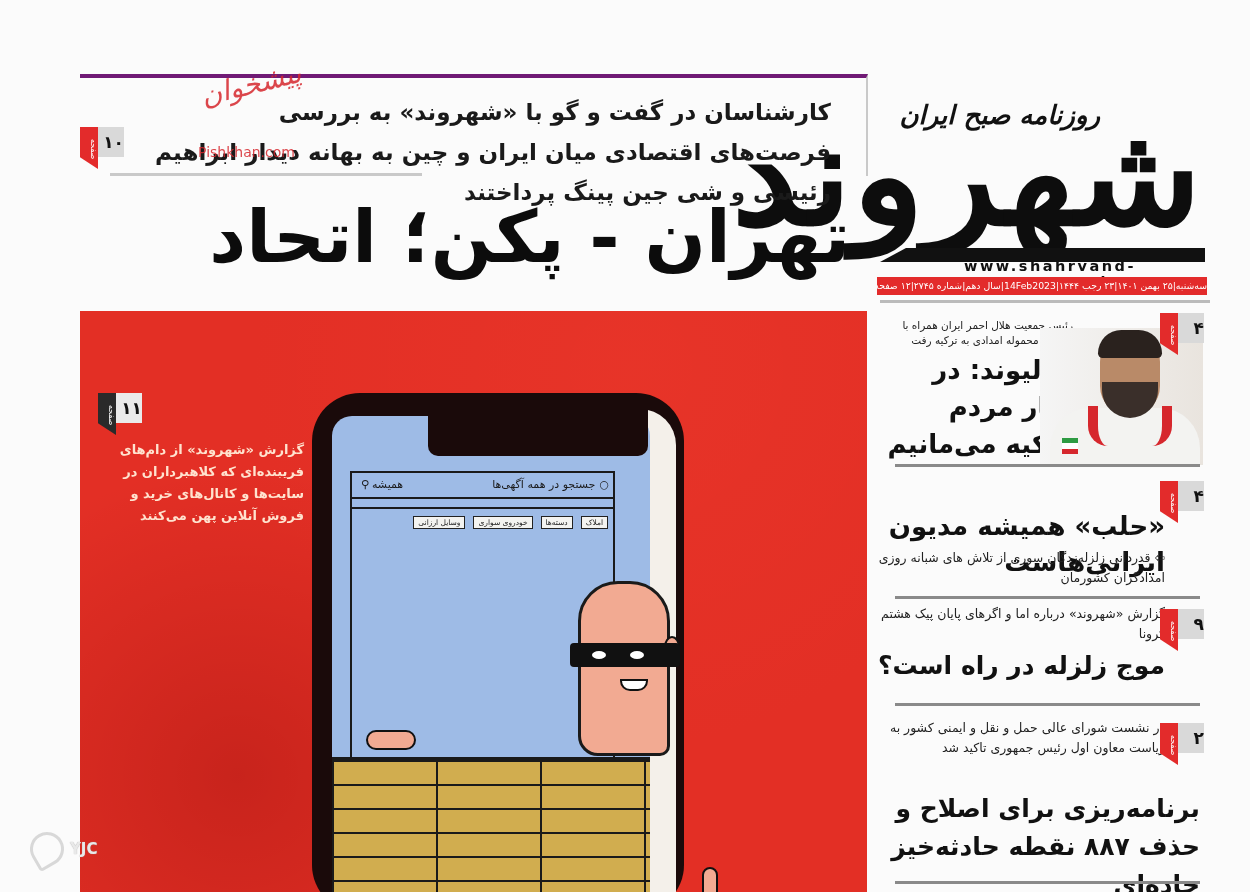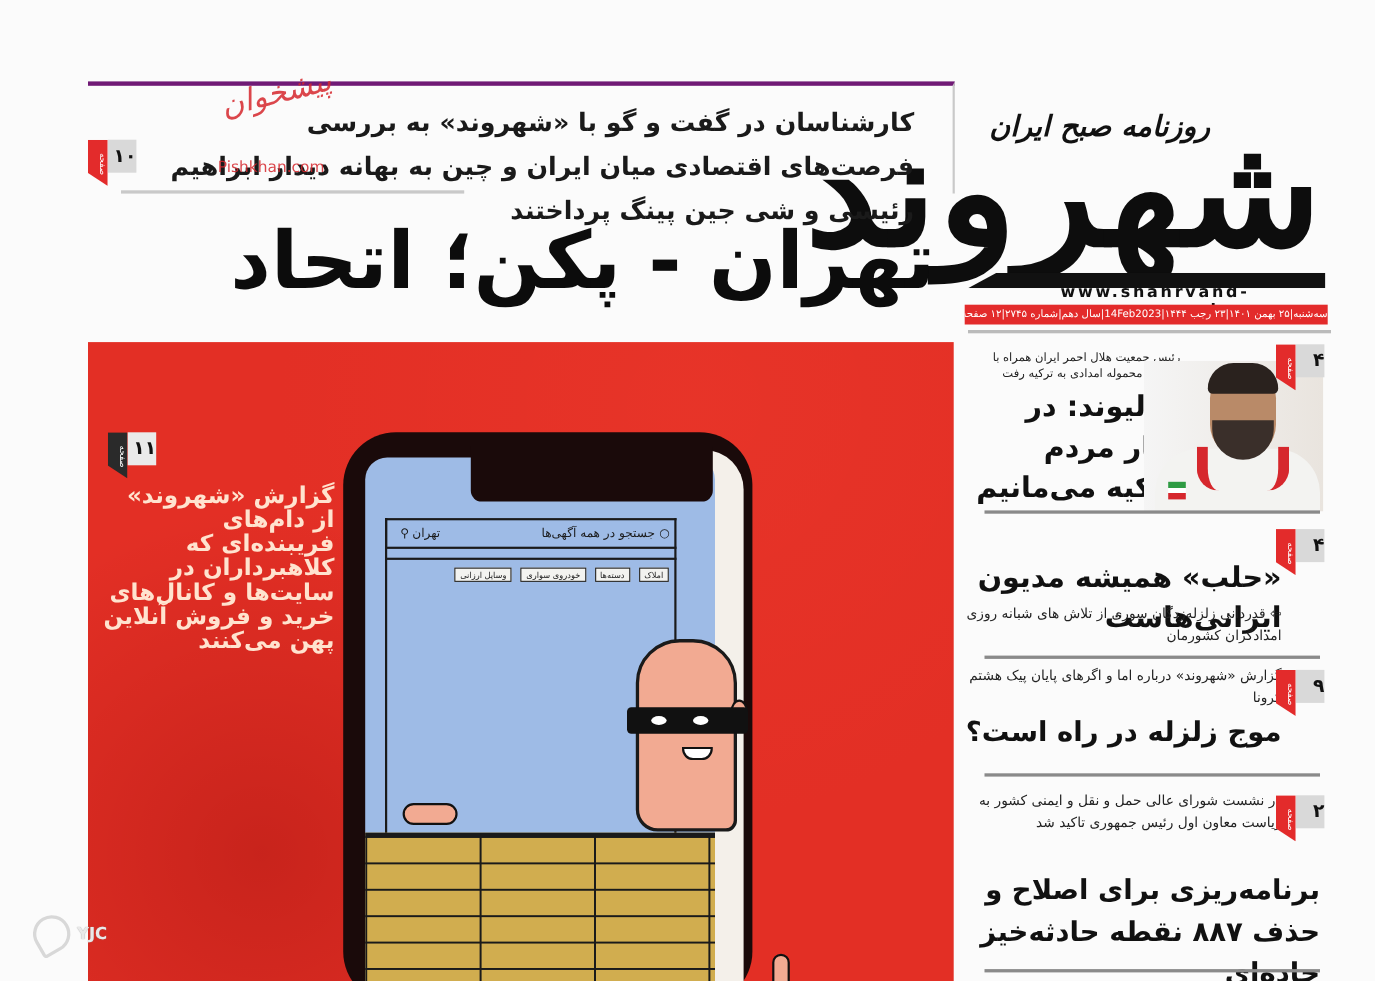--- a/index.html
+++ b/index.html
@@ -28,21 +28,21 @@
 
   .watermark { position: absolute; left: 186px; top: 70px; width: 120px; height: 100px; color: #d6272d; opacity: 0.85; pointer-events: none; }
   .watermark .wm-script { position: absolute; left: 14px; top: 0; font-family: "DejaVu Serif", serif; font-style: italic; font-size: 28px; line-height: 30px; transform: rotate(-14deg); }
   .watermark .wm-url { position: absolute; left: 12px; top: 74px; direction: ltr; font-size: 14px; color: #d6272d; }
 
   .main-headline { position: absolute; left: 80px; top: 182px; width: 770px; font-weight: bold; font-size: 72px; line-height: 110px; text-align: right; color: #0c0c0c; letter-spacing: -2px; }
 
   
   .red-panel { position: absolute; left: 80px; top: 311px; width: 787px; height: 581px; background: #e32f25; overflow: hidden; }
   .red-panel .grain { position: absolute; inset: 0; background: radial-gradient(circle at 20% 80%, rgba(120,0,0,.25), transparent 40%), radial-gradient(circle at 70% 10%, rgba(255,80,60,.15), transparent 50%); }
-  .feature-kicker { position: absolute; left: 14px; top: 128px; width: 210px; font-weight: bold; font-size: 21px; line-height: 22px; color: #ffe3cf; text-align: right; }
+  .feature-kicker { position: absolute; left: 14px; top: 128px; width: 210px; font-weight: bold; font-size: 13px; line-height: 22px; color: #ffe3cf; text-align: right; }
   .feature-title { position: absolute; left: 10px; top: 292px; width: 220px; font-weight: bold; font-size: 47px; line-height: 60px; color: #fff; text-align: right; }
 
   
   .phone { position: absolute; left: 232px; top: 82px; width: 372px; height: 520px; background: #1a0a0a; border-radius: 48px; }
   .phone-edge { position: absolute; left: 560px; top: 98px; width: 36px; height: 490px; background: #f4f0ea; border-radius: 0 36px 0 0; }
   .phone-screen { position: absolute; left: 252px; top: 105px; width: 318px; height: 490px; background: #9ebbe6; border-radius: 20px 20px 0 0; overflow: hidden; }
   .phone-notch { position: absolute; left: 348px; top: 95px; width: 220px; height: 50px; background: #1a0a0a; border-radius: 0 0 10px 10px; }
   .ui-frame { position: absolute; left: 270px; top: 160px; width: 265px; height: 430px; border: 2px solid #1a1a1a; border-bottom: none; }
   .ui-searchbar { position: absolute; left: 270px; top: 160px; width: 265px; height: 28px; border-bottom: 2px solid #1a1a1a; display: flex; align-items: center; font-size: 11px; color: #1a1a1a; }
   .ui-searchbar .city { width: 62px; border-left: 2px solid #1a1a1a; height: 100%; display: flex; align-items: center; justify-content: center; gap: 3px; }
@@ -144,21 +144,21 @@
   <div class="phone-edge"></div>
   <div class="phone-screen"></div>
   <div class="phone-notch"></div>
   <div class="ui-frame"></div>
   <div class="ui-searchbar">
     <div class="query">
       <span>○</span>
       <span>جستجو در همه آگهی‌ها</span>
     </div>
     <div class="city">
-      <span>تهران</span>
+      <span>همیشه</span>
       <span>⚲</span>
     </div>
   </div>
   <div class="ui-divider"></div>
   <div class="ui-chips">
     <span class="ui-chip">املاک</span>
     <span class="ui-chip">دسته‌ها</span>
     <span class="ui-chip">خودروی سواری</span>
     <span class="ui-chip">وسایل ارزانی</span>
   </div>

